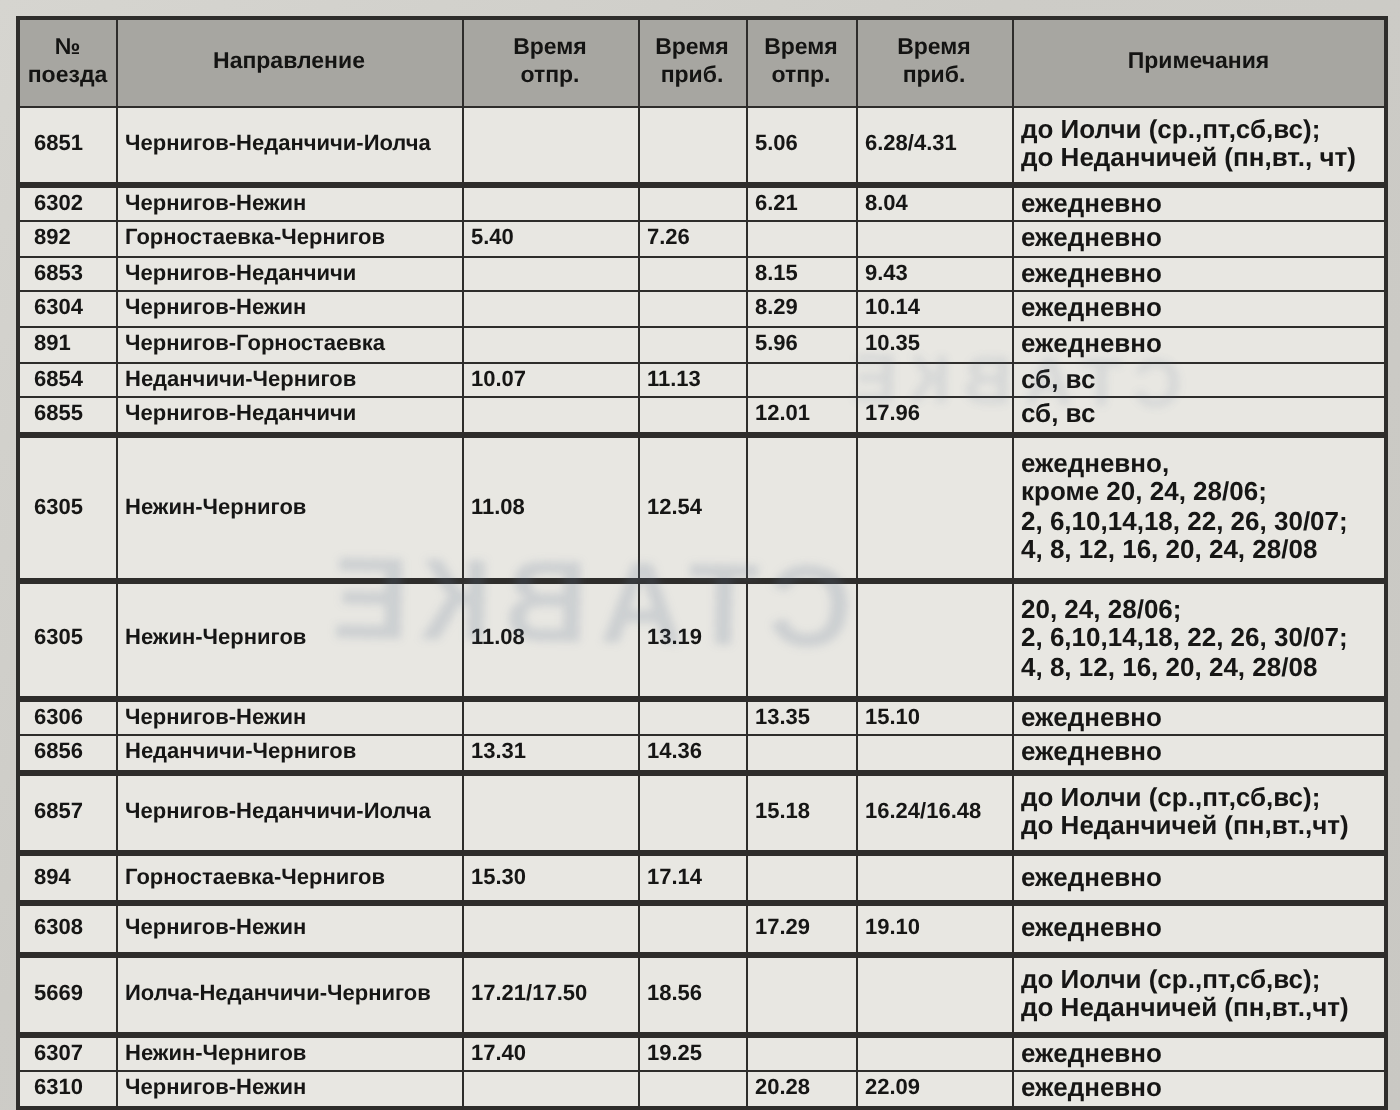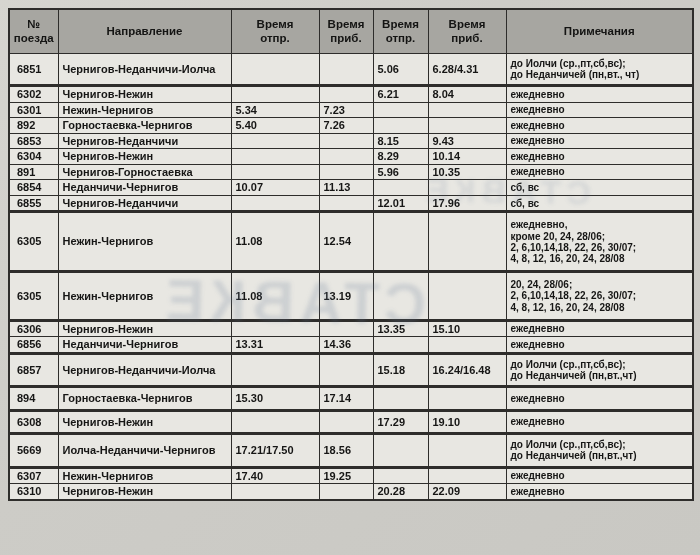--- a/index.html
+++ b/index.html
@@ -42,21 +42,21 @@
     color:#161615;
     font-size:11px;
     font-weight:bold;
     vertical-align:middle;
     padding:1px 3px 1px 4px;
     line-height:1.14;
     background:#e8e7e2;
   }
   tr{height:15px;}
   td.num{padding-left:7px;margin-left:20px;}
-  td.note{font-size:10px;white-space:pre-line;line-height:1.12;}
+  td.note{font-size:13px;white-space:pre-line;line-height:1.12;}
   tr.sep td{border-top-width:3px;}
   tr.tall td{padding-top:4px;padding-bottom:4px;}
   tr.xtall td{padding-top:6px;padding-bottom:6px;}
   .ghost{
     position:absolute;
     color:rgba(95,115,145,0.20);
     font-weight:bold;
     transform:scaleX(-1) rotate(-1deg);
     filter:blur(2px);
     letter-spacing:6px;
@@ -115,29 +115,20 @@
         <tr class="sep">
       <td class="num">6302</td>
       <td>Чернигов-Нежин</td>
       <td></td>
       <td></td>
       <td>6.21</td>
       <td>8.04</td>
       <td class="note">ежедневно</td>
     </tr>
         <tr>
-      <td class="num">6301</td>
-      <td>Нежин-Чернигов</td>
-      <td>5.34</td>
-      <td>7.23</td>
-      <td></td>
-      <td></td>
-      <td class="note">ежедневно</td>
-    </tr>
-        <tr>
       <td class="num">892</td>
       <td>Горностаевка-Чернигов</td>
       <td>5.40</td>
       <td>7.26</td>
       <td></td>
       <td></td>
       <td class="note">ежедневно</td>
     </tr>
         <tr>
       <td class="num">6853</td>

